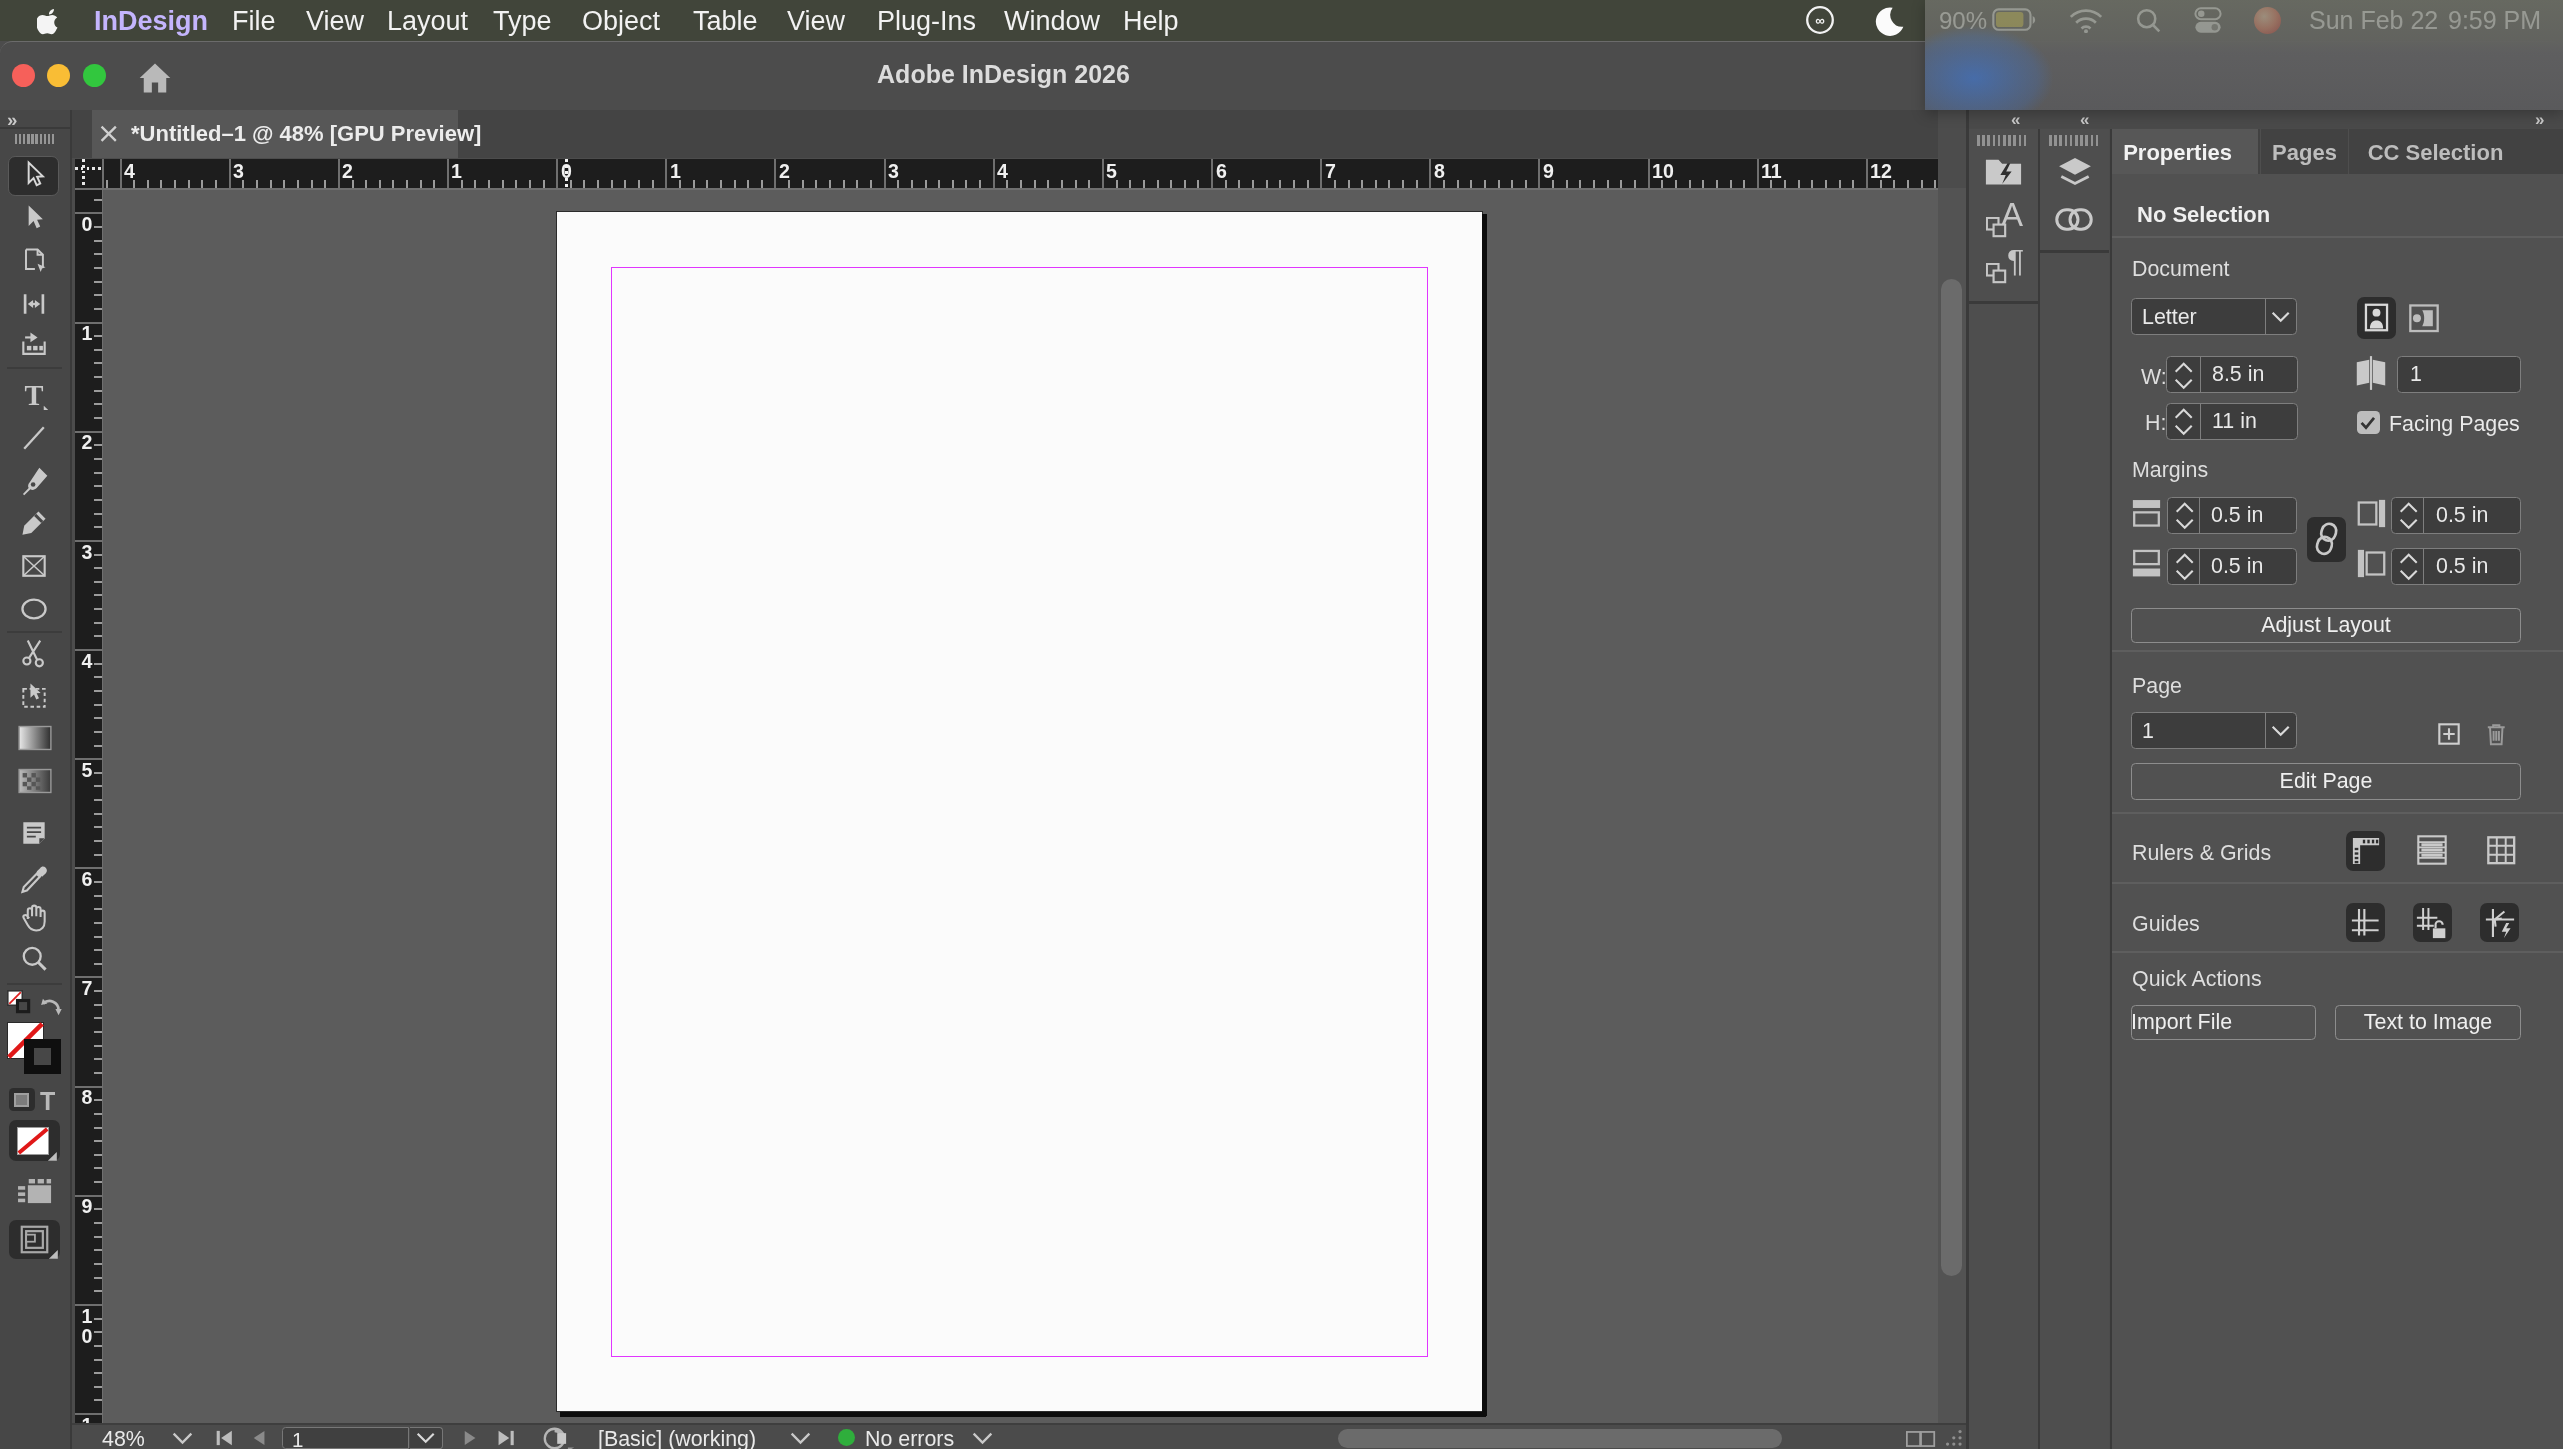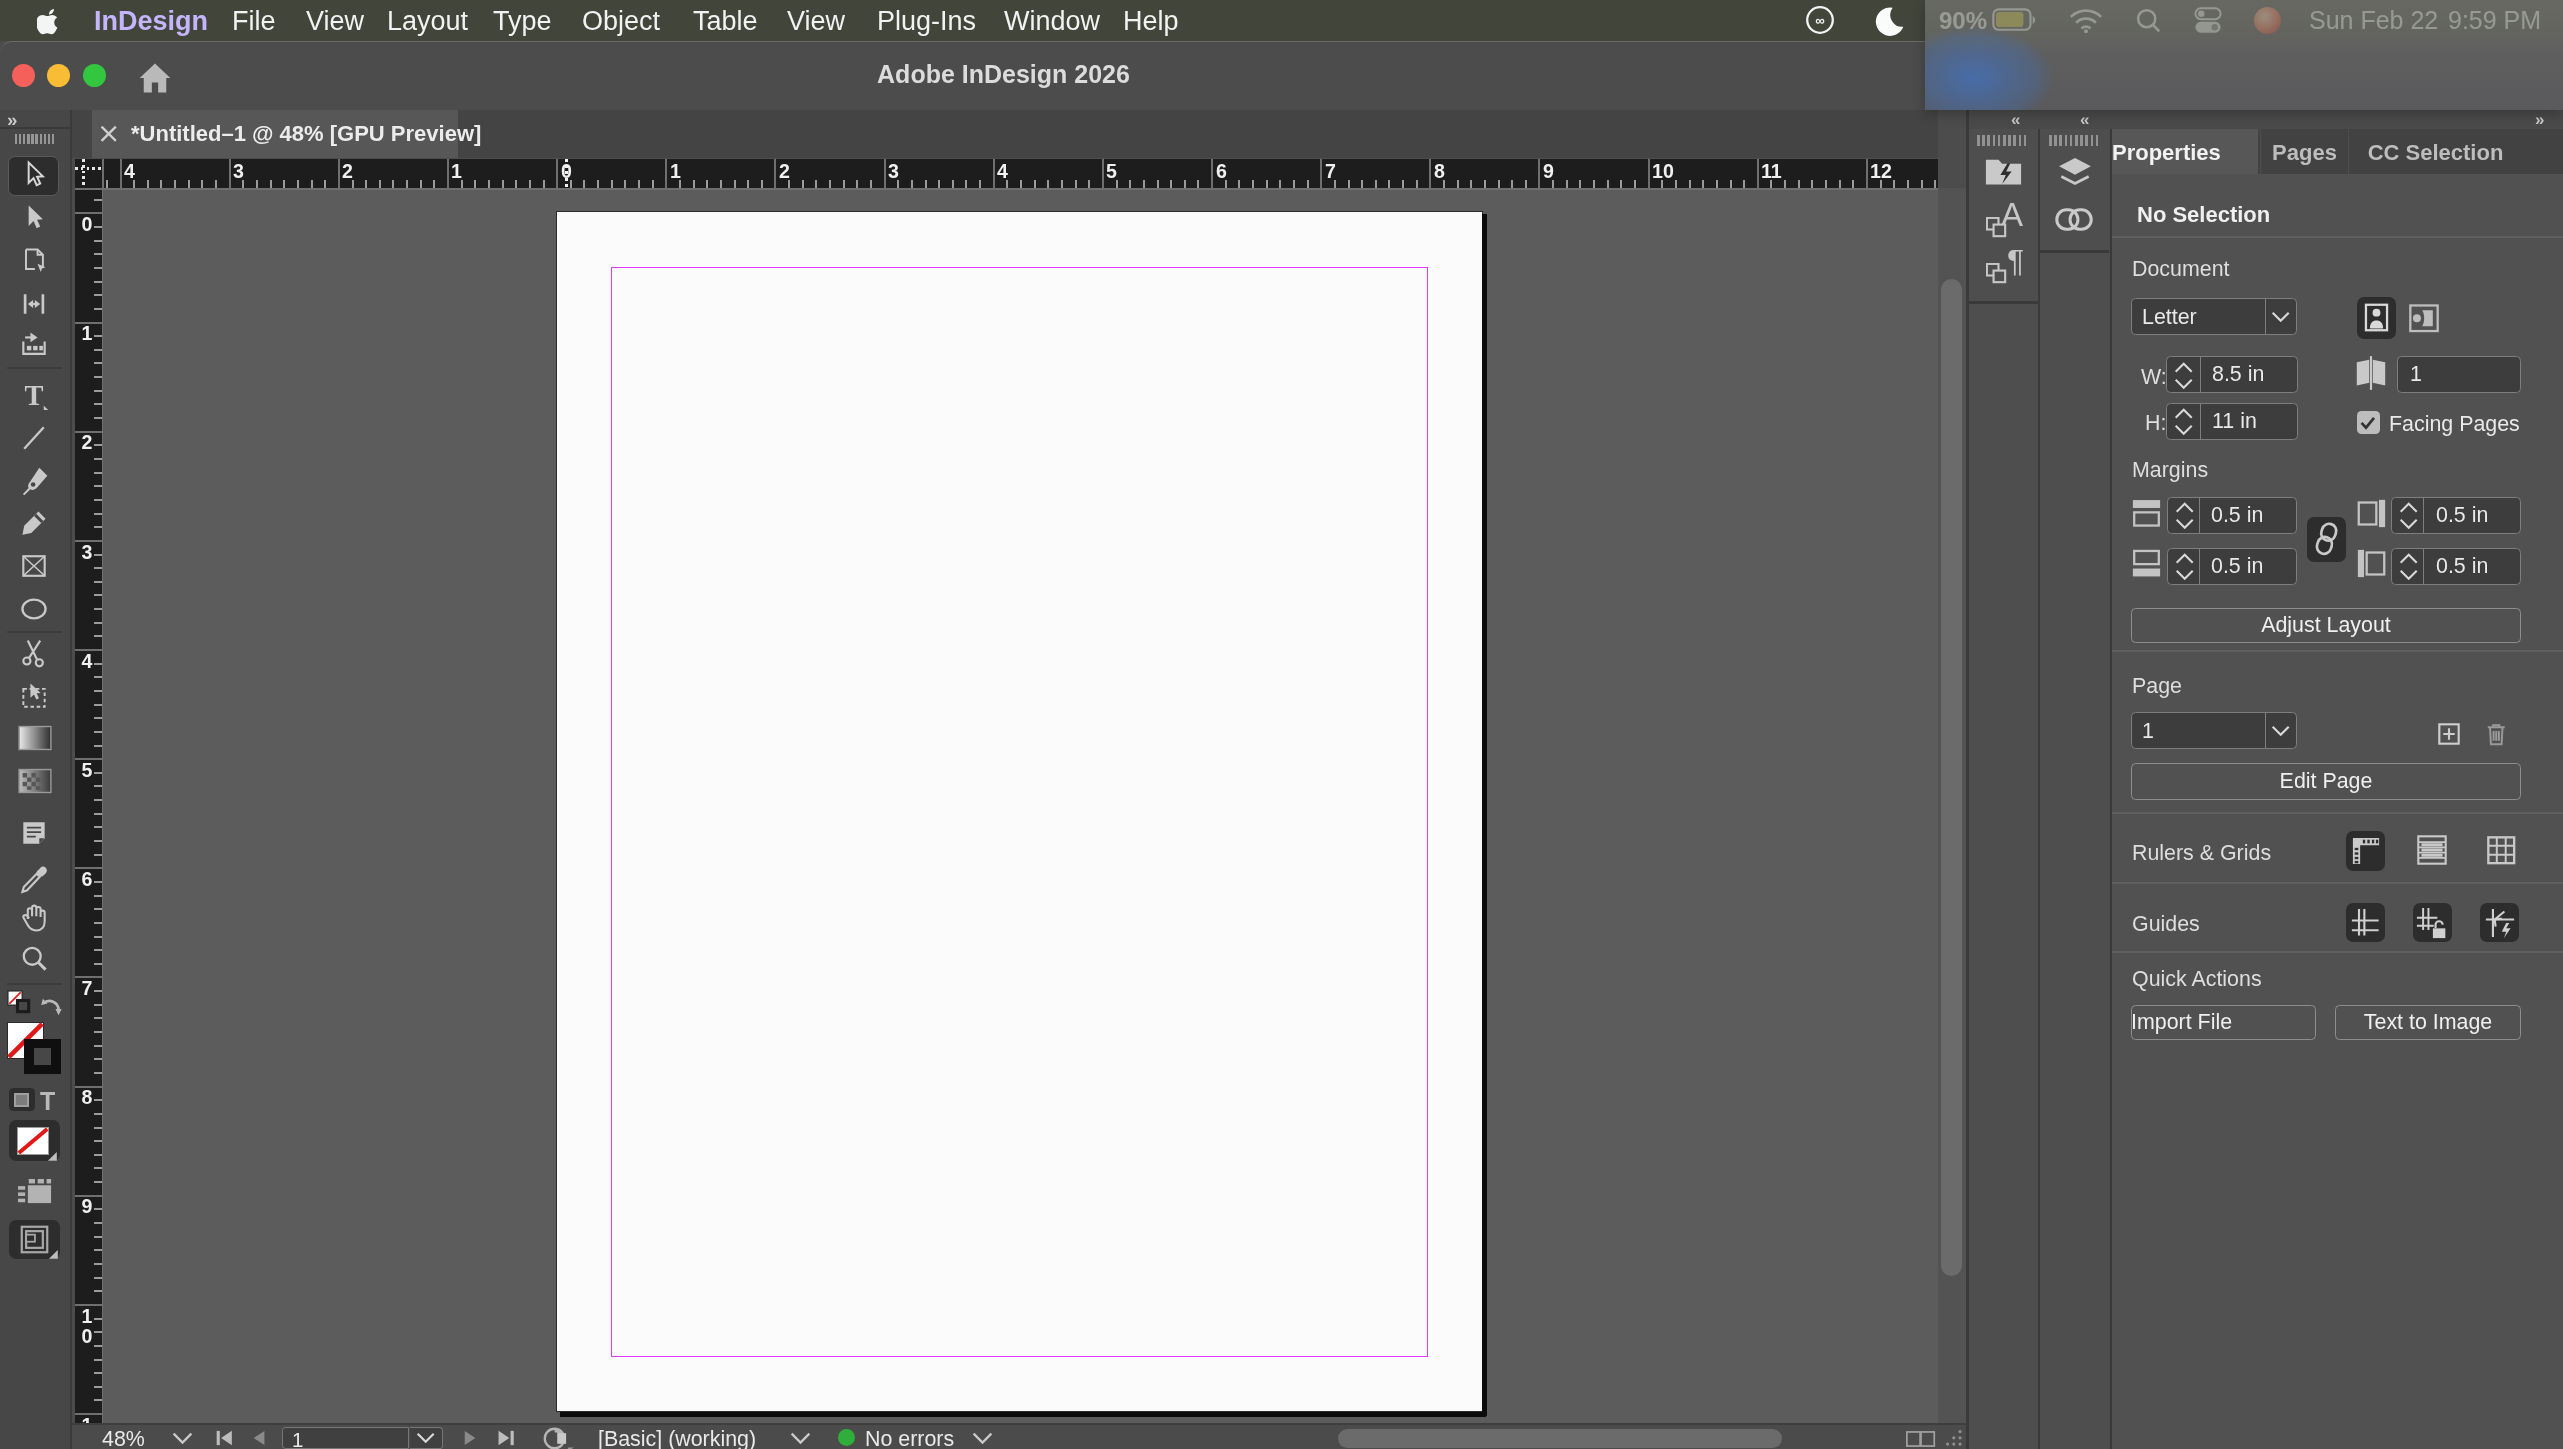--- a/index.html
+++ b/index.html
@@ -555,21 +555,21 @@
 <svg style="position:absolute;left:2055px;top:208px;" width="38" height="23" viewBox="0 0 43 26">
       <g fill="none" stroke="#c9c9c9" stroke-width="3.4">
         <rect x="2" y="2" width="24" height="22" rx="11"></rect>
         <rect x="17" y="2" width="24" height="22" rx="11"></rect>
       </g>
     </svg>
 <div style="position:absolute;left:2040px;top:250px;width:69px;height:2.7px;background:#3a3a3a;"></div>
 <div style="position:absolute;left:2112px;top:129px;width:451px;height:1321px;background:#515151;"></div>
 <div style="position:absolute;left:2112px;top:129px;width:451px;height:45px;background:#424242;"></div>
 <div style="position:absolute;left:2112px;top:129px;width:146px;height:45px;background:#575757;"></div>
-<div style="position:absolute;left:2112px;top:140px;font-size:22px;color:#f2f2f2;font-weight:700;white-space:nowrap;width:120px;text-align:left;">Properties</div>
+<div style="position:absolute;left:2112px;top:140px;font-size:22px;color:#f2f2f2;font-weight:700;white-space:nowrap;width:120px;text-align:right;">Properties</div>
 <div style="position:absolute;left:2260px;top:129px;width:89px;height:45px;background:#424242;border-left:1.8px solid #4e4e4e;border-right:1.8px solid #4e4e4e;"></div>
 <div style="position:absolute;left:2260px;top:140px;font-size:22px;color:#bdbdbd;font-weight:700;white-space:nowrap;width:89px;text-align:center;">Pages</div>
 <div style="position:absolute;left:2351px;top:140px;font-size:22px;color:#bdbdbd;font-weight:700;white-space:nowrap;width:169px;text-align:center;">CC Selection</div>
 <div style="position:absolute;left:2112px;top:175px;width:451px;height:1275px;background:#515151;"></div>
 <div style="position:absolute;left:2137px;top:202px;font-size:22px;color:#f0f0f0;font-weight:700;white-space:nowrap;">No Selection</div>
 <div style="position:absolute;left:2112px;top:236px;width:451px;height:1.8px;background:#5e5e5e;"></div>
 <div style="position:absolute;left:2132px;top:257px;font-size:21.4px;color:#dedede;font-weight:400;white-space:nowrap;">Document</div>
 <div style="position:absolute;left:2131px;top:298px;width:166px;height:37px;background:#3d3d3d;border:0.9px solid #7e7e7e;border-radius:4.5px;"></div>
 <div style="position:absolute;left:2142px;top:305px;font-size:21.4px;color:#e9e9e9;font-weight:400;white-space:nowrap;">Letter</div>
 <div style="position:absolute;left:2265px;top:298px;width:0.9px;height:37px;background:#7e7e7e;"></div>
@@ -754,21 +754,21 @@
 <div style="position:absolute;left:2132px;top:967px;font-size:21.4px;color:#dedede;font-weight:400;white-space:nowrap;">Quick Actions</div>
 <div style="position:absolute;left:2131px;top:1005px;width:185px;height:35px;border:0.9px solid #8d8d8d;border-radius:4.5px;"></div>
 <div style="position:absolute;left:2131px;top:1010px;font-size:21.4px;color:#efefef;font-weight:400;white-space:nowrap;width:185px;text-align:left;">Import File</div>
 <div style="position:absolute;left:2335px;top:1005px;width:186px;height:35px;border:0.9px solid #8d8d8d;border-radius:4.5px;"></div>
 <div style="position:absolute;left:2335px;top:1010px;font-size:21.4px;color:#efefef;font-weight:400;white-space:nowrap;width:186px;text-align:center;">Text to Image</div>
 <div style="position:absolute;left:1925px;top:0;width:638px;height:110px;
 background:
 radial-gradient(ellipse 102px 67px at 49px 78px, rgba(58,118,214,0.62), rgba(58,118,214,0.22) 62%, rgba(58,118,214,0) 78%),
 linear-gradient(to bottom, rgba(104,106,98,0.97) 0px, rgba(99,100,96,0.97) 39px, rgba(95,95,96,0.97) 53px, rgba(90,90,92,0.97) 110px);
 box-shadow:0 3.6px 12.5px rgba(0,0,0,0.25);"></div>
-<div style="position:absolute;left:1939px;top:7.1px;font-size:24px;color:#e6e9e2;font-weight:700;white-space:nowrap;opacity:0.40;text-align:right;">90%</div>
+<div style="position:absolute;left:1939px;top:7.1px;font-size:24px;color:#e6e9e2;font-weight:400;white-space:nowrap;opacity:0.40;text-align:right;">90%</div>
 <svg style="position:absolute;left:1992px;top:8px;opacity:0.40;" width="46" height="24" viewBox="0 0 52 27">
       <rect x="1.5" y="1.5" width="42" height="23" rx="6" fill="none" stroke="#dfe3dc" stroke-width="2.4"></rect>
       <rect x="4.5" y="4.5" width="31" height="17" rx="3.5" fill="#c8bd55"></rect>
       <path fill="#dfe3dc" d="M46 9 a5 5 0 0 1 0 9 z"></path>
     </svg>
 <svg style="position:absolute;left:2068px;top:8px;opacity:0.40;" width="36" height="25" viewBox="0 0 40 28">
       <g fill="none" stroke="#dfe3dc" stroke-width="3">
         <path d="M3 10 a 24 24 0 0 1 34 0"></path>
         <path d="M9 16.5 a 15.5 15.5 0 0 1 22 0"></path>
         <path d="M15 23 a 7 7 0 0 1 10 0"></path>

